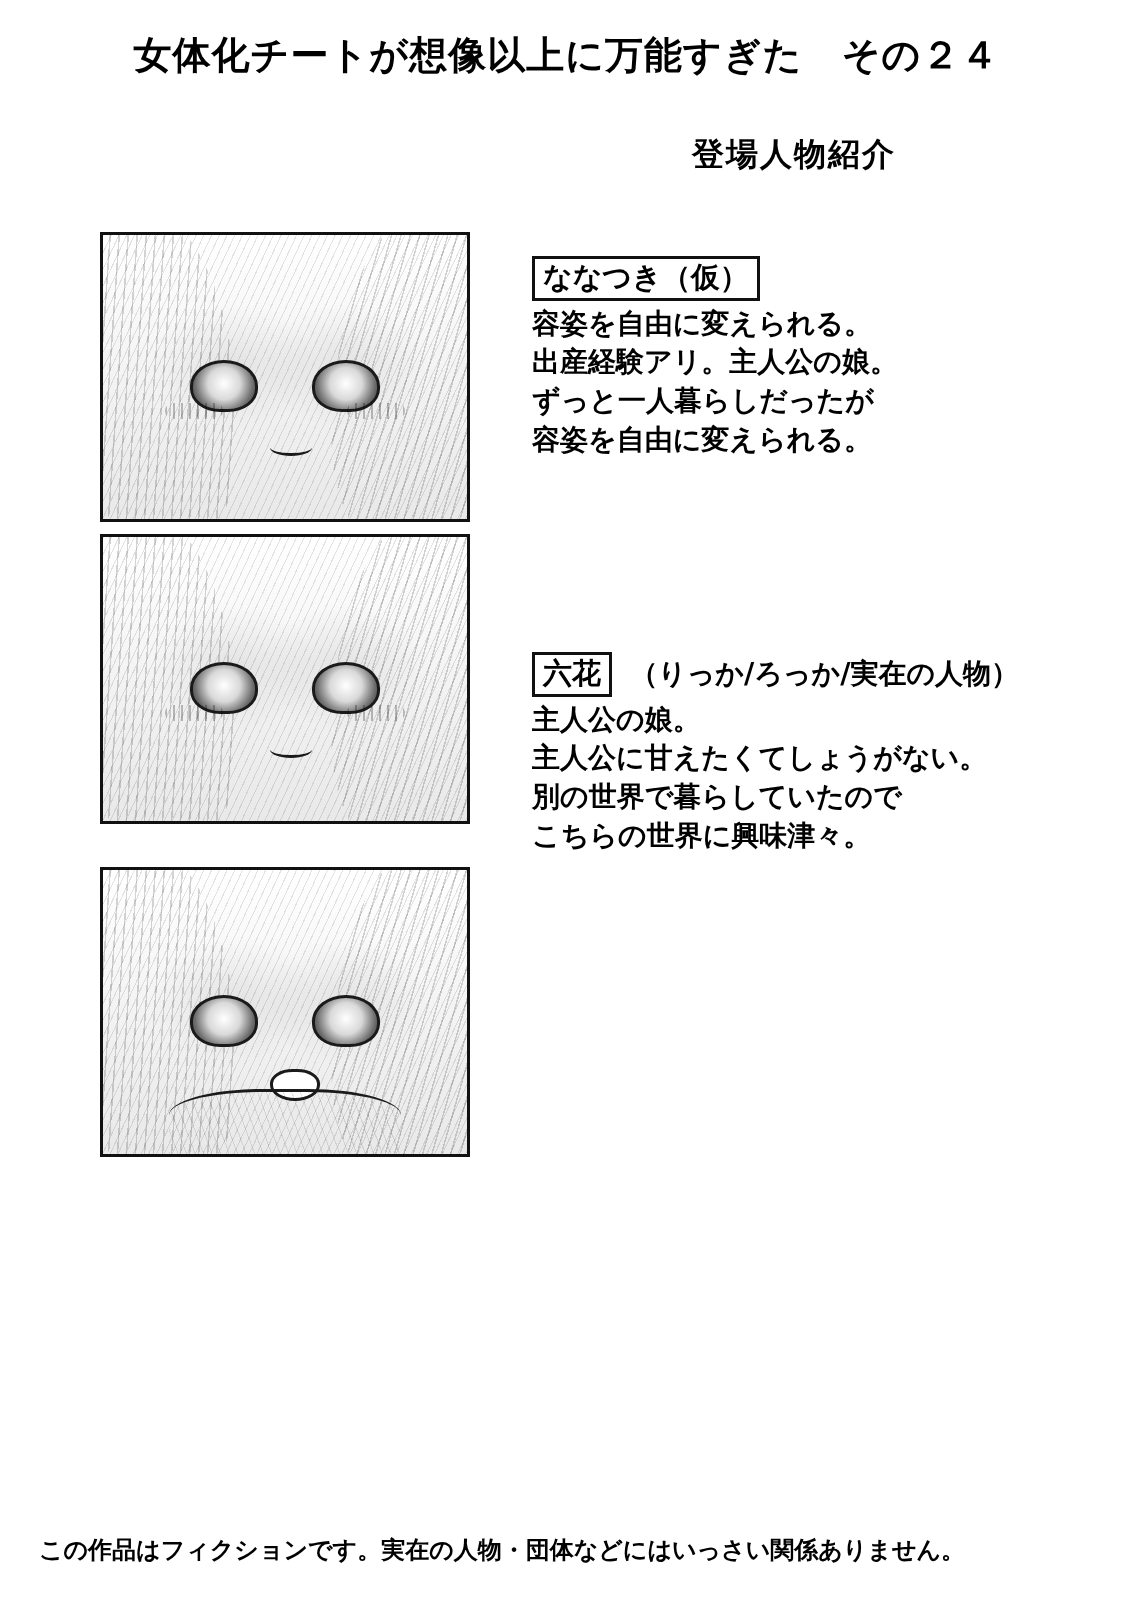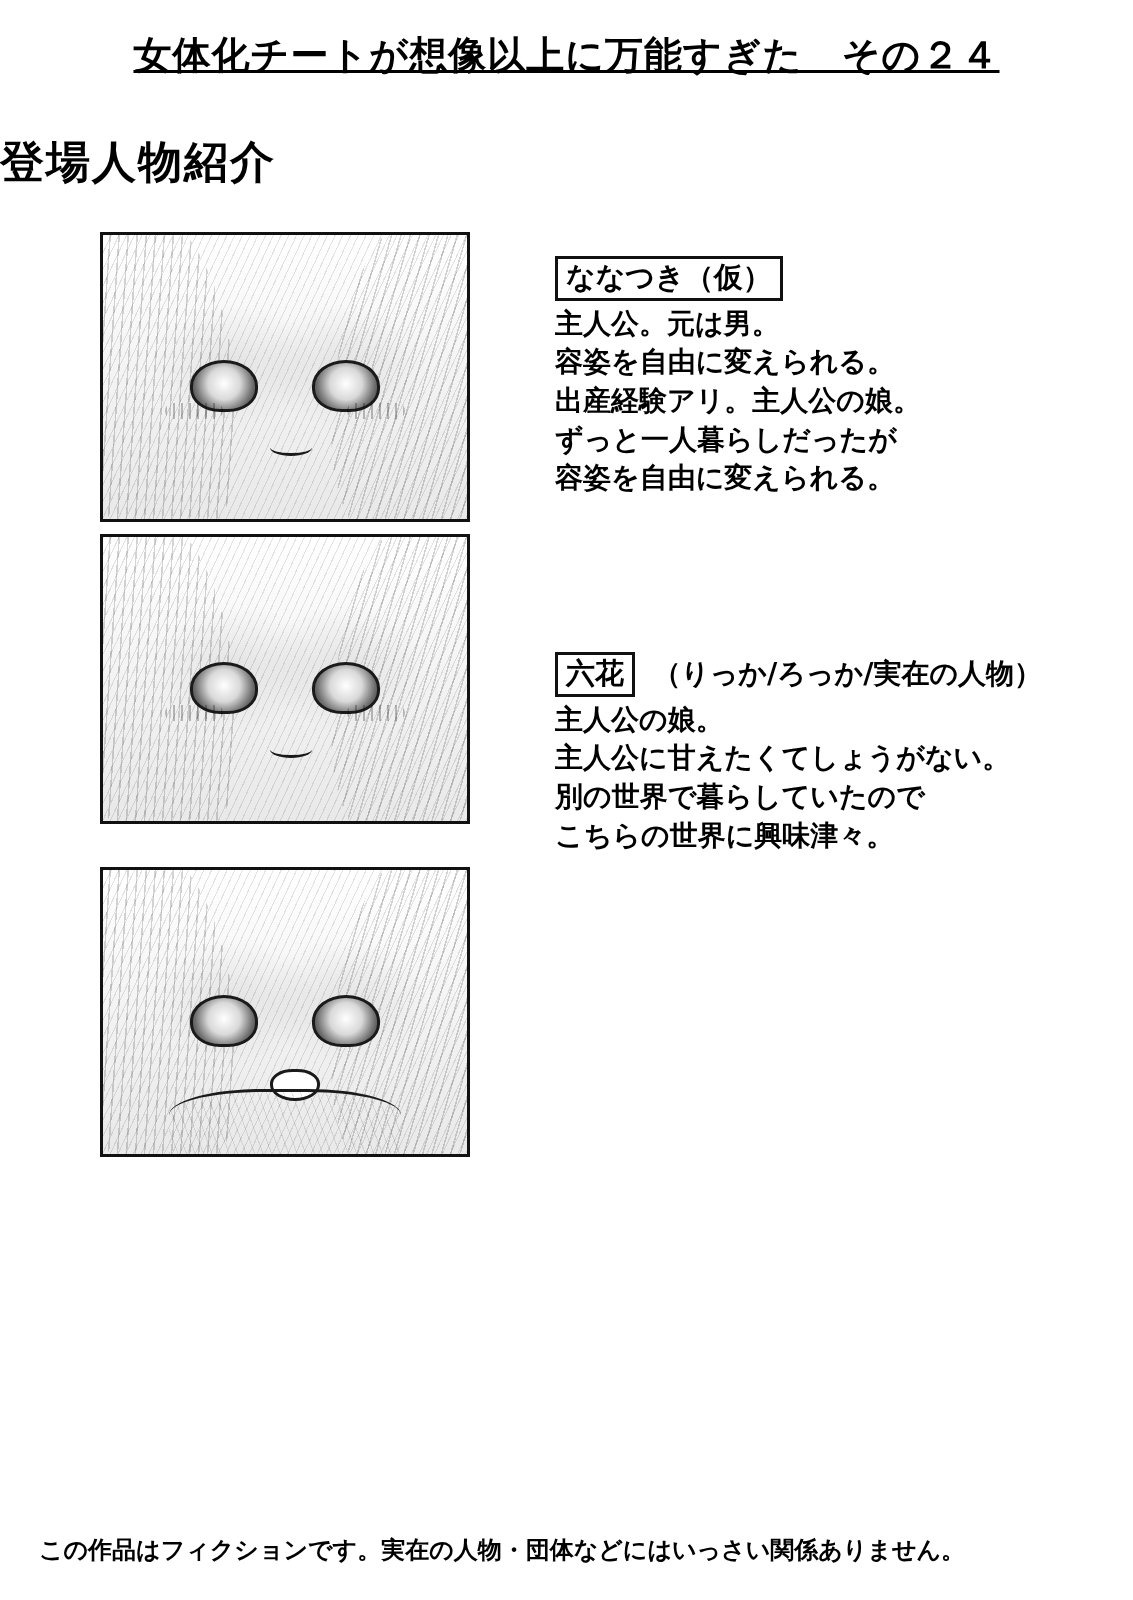--- a/index.html
+++ b/index.html
@@ -24,45 +24,43 @@
   .title {
     position: absolute;
     top: 30px;
     left: 0;
     width: 1133px;
     text-align: center;
     font-size: 38px;
     font-weight: bold;
     letter-spacing: 1px;
     white-space: nowrap;
-    text-decoration: underline;
   }
   .subtitle {
     position: absolute;
     top: 133px;
     left: 0;
     width: 896px;
-    text-align: left;
-    font-size: 44px;
+    text-align: right;
+    font-size: 32px;
     font-weight: bold;
     letter-spacing: 2px;
   }
   .entries {
     position: absolute;
     top: 232px;
     left: 0;
     width: 1133px;
   }
   .entry {
     position: relative;
     display: flex;
     flex-direction: row;
     align-items: flex-start;
     margin-bottom: 12px;
-    gap: 23px;
   }
   .thumb {
     width: 370px;
     height: 290px;
     margin-left: 100px;
     border: 3px solid #111;
     box-sizing: border-box;
     background: #f7f7f7;
     position: relative;
     overflow: hidden;
@@ -227,21 +225,20 @@
           <div class="blush right"></div>
           <div class="mouth"></div>
         </div>
       </div>
       <div class="desc">
         <div class="namerow">
           <div class="namebox">ななつき（仮）</div>
           <div class="aka"></div>
         </div>
         <div class="lines">
-          <div>主人公。元は男。</div>
           <div>容姿を自由に変えられる。</div>
           <div>出産経験アリ。主人公の娘。</div>
           <div>ずっと一人暮らしだったが</div>
           <div>容姿を自由に変えられる。</div>
         </div>
       </div>
     </div>
 
 
     <div class="entry e3">

